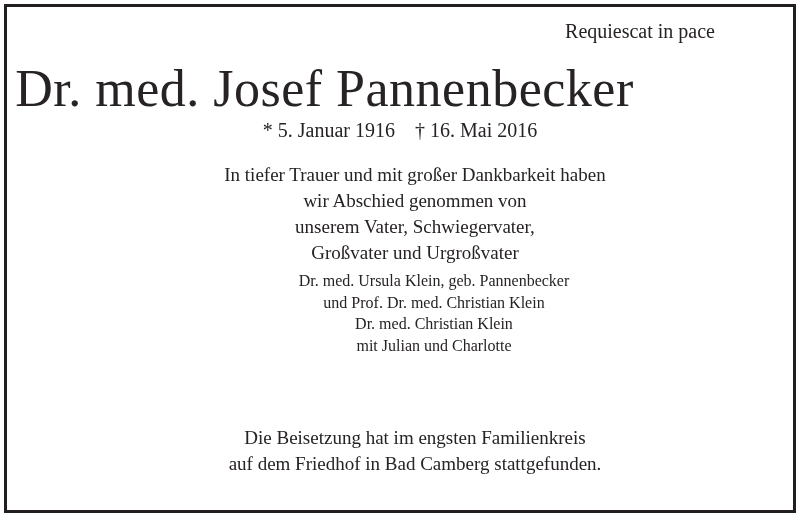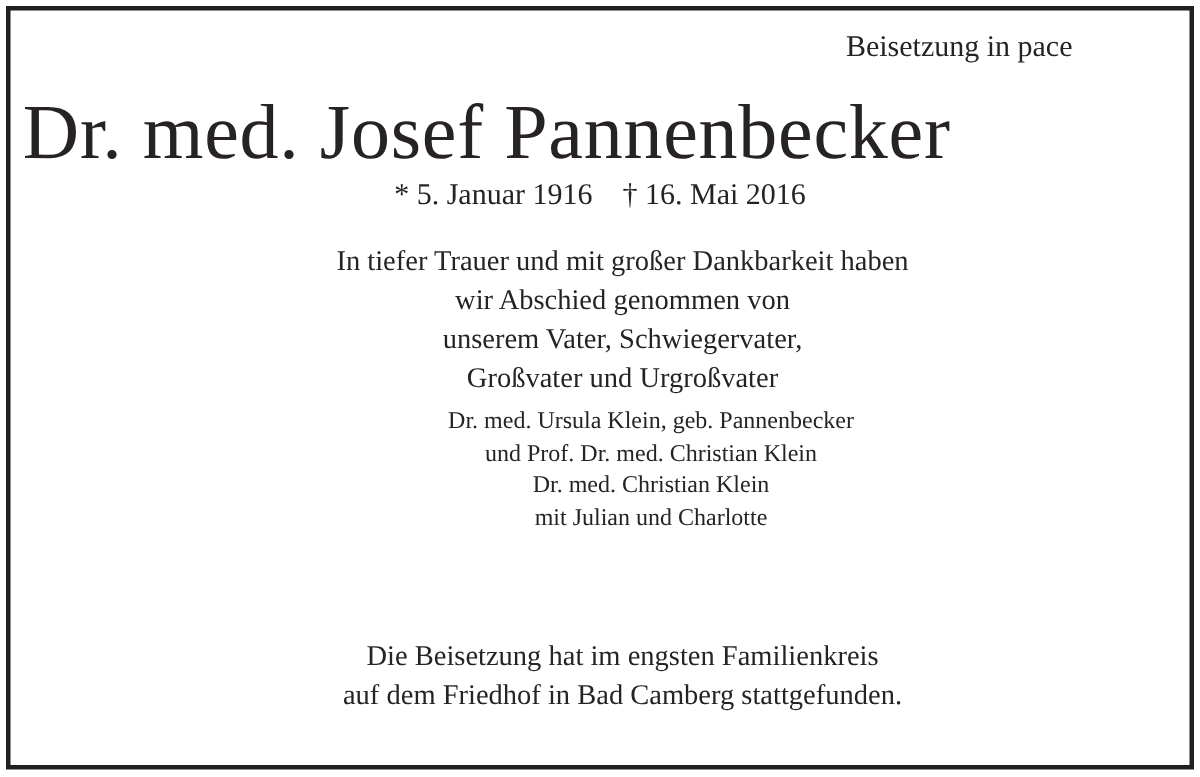--- a/index.html
+++ b/index.html
@@ -84,21 +84,21 @@
     top: 425px;
     font-size: 19px;
     line-height: 26px;
   }
 </style>
 </head>
 <body>
 
 <div class="frame"></div>
 
-<div class="epitaph">Beisetzung in pace</div>
+<div class="epitaph">Requiescat in pace</div>
 
 <h1 class="deceased-name">Dr. med. Josef Pannenbecker</h1>
 
 <div class="dates">
   <span class="birth">* 5. Januar 1916</span><span class="death">† 16. Mai 2016</span>
 </div>
 
 <div class="block intro">
   <div class="line">In tiefer Trauer und mit großer Dankbarkeit haben</div>
   <div class="line">wir Abschied genommen von</div>

